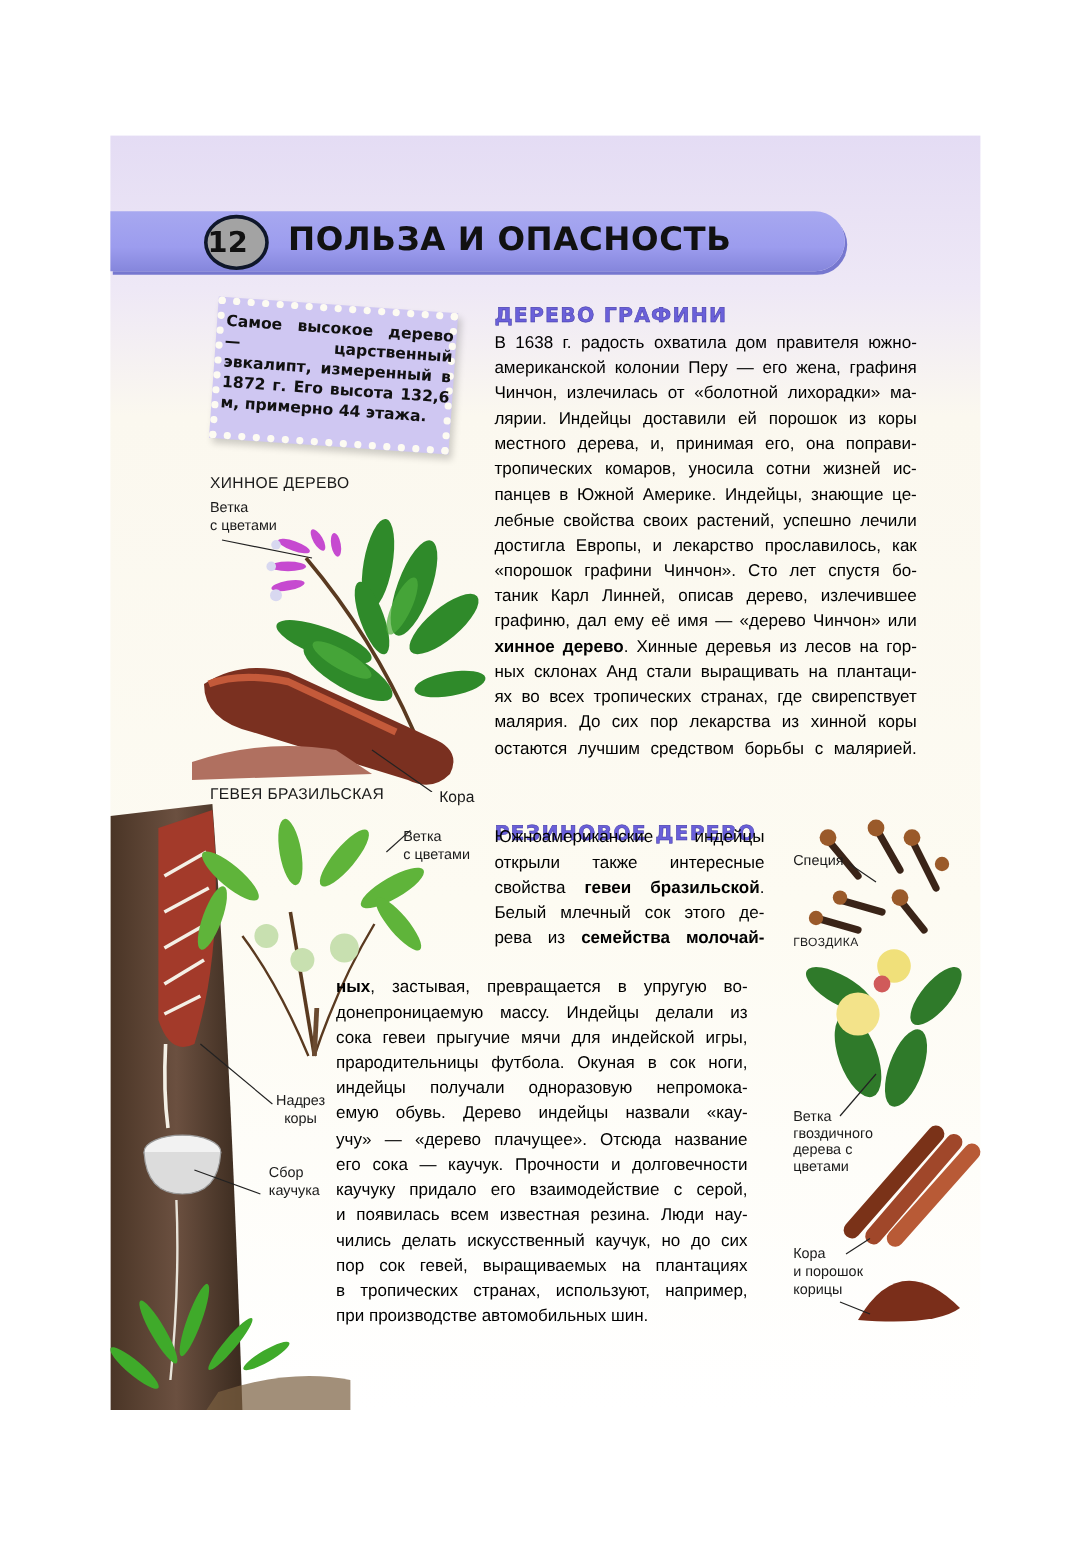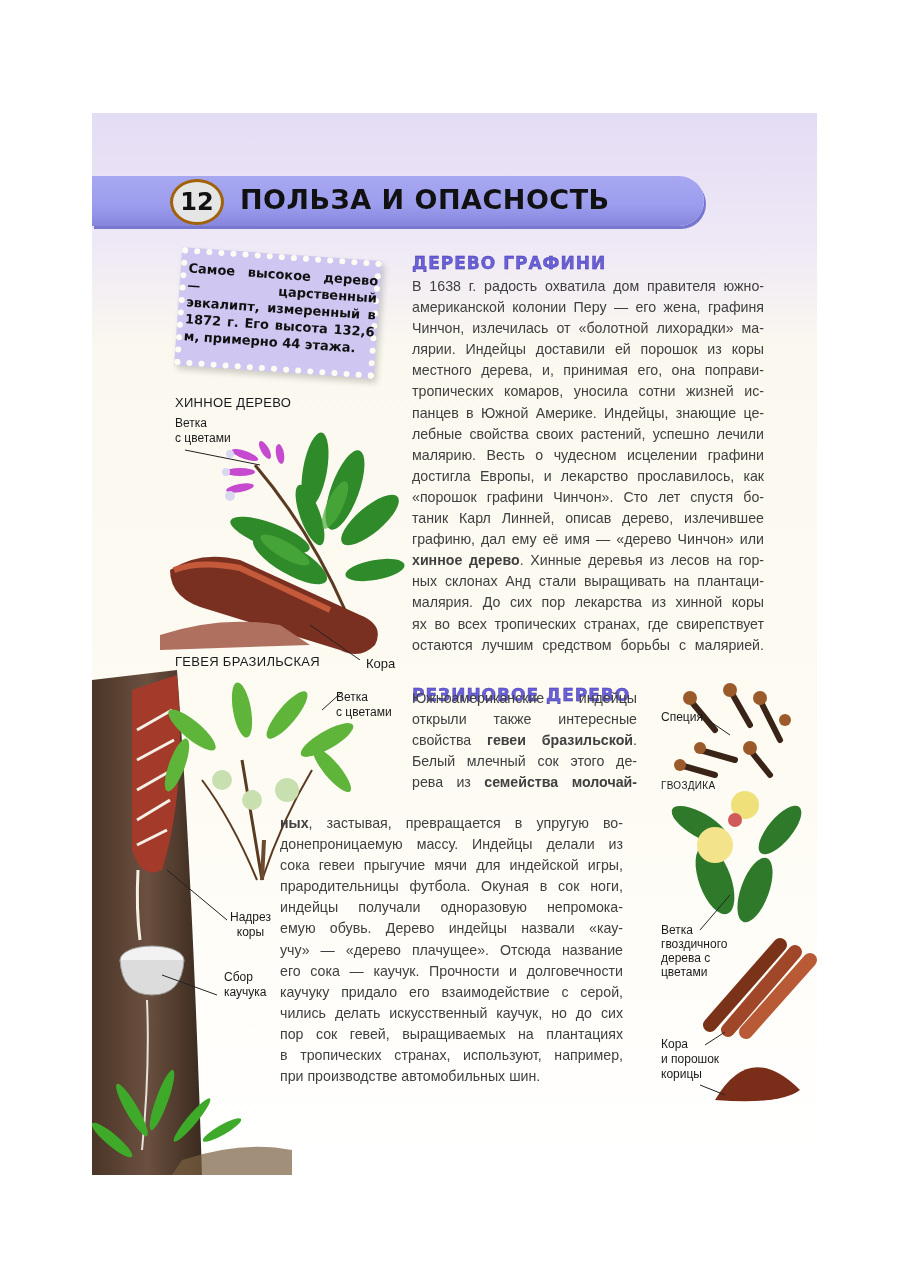--- a/index.html
+++ b/index.html
@@ -3,33 +3,33 @@
 <meta charset="utf-8">
 <style>
   html,body{margin:0;padding:0;background:#ffffff;}
   body{width:910px;height:1288px;position:relative;overflow:hidden;font-family:"DejaVu Sans",sans-serif;color:#1a1a1a;}
   .page{position:absolute;left:92px;top:113px;width:725px;height:1062px;
         background:linear-gradient(180deg,#e4dcf4 0%,#eee8f6 12%,#fbf8ef 22%,#fdfbf2 60%,#ffffff 100%);}
   .header-band{position:absolute;left:92px;top:176px;width:612px;height:50px;
         background:linear-gradient(180deg,#a7a8f0 0%,#9c9cee 60%,#8586dc 100%);
         border-radius:0 26px 26px 0;box-shadow:2px 3px 0 #7677cf;}
   .chapter-num{position:absolute;left:170px;top:179px;width:54px;height:46px;border-radius:50%;
-        background:#e5e5e5;border:3px solid #a16207;box-sizing:border-box;
-        font:bold 24px "DejaVu Sans",sans-serif;color:#111;text-align:center;line-height:40px;}
+        background:#a3a3a3;border:3px solid #0f172a;box-sizing:border-box;
+        font:bold 24px "DejaVu Sans",sans-serif;color:#111;line-height:40px;}
   .chapter-title{position:absolute;left:240px;top:184px;font:bold 27px "DejaVu Sans",sans-serif;color:#111;letter-spacing:0.5px;}
 
   .stamp{position:absolute;left:178px;top:254px;width:200px;height:118px;background:#cfc7f2;
         transform:rotate(4deg);box-shadow:3px 4px 6px rgba(0,0,0,0.18);
         border:6px dotted #fdfbf2;box-sizing:border-box;}
   .stamp-text{position:absolute;left:186px;top:266px;width:190px;transform:rotate(4deg);
         font:bold 13px/17px "DejaVu Sans",sans-serif;color:#111;text-align:justify;}
 
   .section-title{position:absolute;font:bold 17px "DejaVu Sans",sans-serif;color:#6a60d9;
         letter-spacing:1px;-webkit-text-stroke:0.4px #3a32a0;}
-  .para{position:absolute;font:14.2px/21.1px "Liberation Sans",sans-serif;color:#404040;text-align:justify;}
+  .para{position:absolute;font:14.2px/21.1px "Liberation Sans",sans-serif;color:#000000;text-align:justify;}
   .para b{font-weight:bold;}
   .line{display:block;white-space:nowrap;text-align:justify;text-align-last:justify;}
   .line.last{text-align-last:left;}
 
   .label{position:absolute;font:12px/15px "Liberation Sans",sans-serif;color:#1a1a1a;}
   .caption{position:absolute;font:13px "Liberation Sans",sans-serif;color:#1a1a1a;letter-spacing:0.3px;}
 
   .illus{position:absolute;}
 </style>
 </head>
@@ -157,29 +157,28 @@
 <div class="section-title" style="left:412px;top:253px;">ДЕРЕВО ГРАФИНИ</div>
 <div class="para" style="left:412px;top:276px;width:352px;">
   <span class="line">В 1638 г. радость охватила дом правителя южно-</span>
   <span class="line">американской колонии Перу — его жена, графиня</span>
   <span class="line">Чинчон, излечилась от «болотной лихорадки» ма-</span>
   <span class="line">лярии. Индейцы доставили ей порошок из коры</span>
   <span class="line">местного дерева, и, принимая его, она поправи-</span>
   <span class="line">тропических комаров, уносила сотни жизней ис-</span>
   <span class="line">панцев в Южной Америке. Индейцы, знающие це-</span>
   <span class="line">лебные свойства своих растений, успешно лечили</span>
-  <span class="line">малярию. Весть о чудесном исцелении графини</span>
   <span class="line">достигла Европы, и лекарство прославилось, как</span>
   <span class="line">«порошок графини Чинчон». Сто лет спустя бо-</span>
   <span class="line">таник Карл Линней, описав дерево, излечившее</span>
   <span class="line">графиню, дал ему её имя — «дерево Чинчон» или</span>
   <span class="line"><b>хинное дерево</b><span>. Хинные деревья из лесов на гор-</span></span>
   <span class="line">ных склонах Анд стали выращивать на плантаци-</span>
+  <span class="line">ях во всех тропических странах, где свирепствует</span>
   <span class="line">малярия. До сих пор лекарства из хинной коры</span>
-  <span class="line">ях во всех тропических странах, где свирепствует</span>
   <span class="line">остаются лучшим средством борьбы с малярией.</span>
 </div>
 
 <div class="section-title" style="left:412px;top:685px;">РЕЗИНОВОЕ ДЕРЕВО</div>
 <div class="para" style="left:412px;top:688px;width:225px;">
   <span class="line">Южноамериканские индейцы</span>
   <span class="line">открыли также интересные</span>
   <span class="line"><span>свойства </span><b>гевеи бразильской</b><span>.</span></span>
   <span class="line">Белый млечный сок этого де-</span>
   <span class="line"><span>рева из </span><b>семейства молочай-</b></span>
@@ -187,20 +186,21 @@
 <div class="para" style="left:280px;top:813px;width:343px;">
   <span class="line"><b>ных</b><span>, застывая, превращается в упругую во-</span></span>
   <span class="line">донепроницаемую массу. Индейцы делали из</span>
   <span class="line">сока гевеи прыгучие мячи для индейской игры,</span>
   <span class="line">прародительницы футбола. Окуная в сок ноги,</span>
   <span class="line">индейцы получали одноразовую непромока-</span>
   <span class="line">емую обувь. Дерево индейцы назвали «кау-</span>
   <span class="line">учу» — «дерево плачущее». Отсюда название</span>
   <span class="line">его сока — каучук. Прочности и долговечности</span>
   <span class="line">каучуку придало его взаимодействие с серой,</span>
+  <span class="line">и появилась всем известная резина. Люди нау-</span>
   <span class="line">чились делать искусственный каучук, но до сих</span>
   <span class="line">пор сок гевей, выращиваемых на плантациях</span>
   <span class="line">в тропических странах, используют, например,</span>
   <span class="line last">при производстве автомобильных шин.</span>
 </div>
 
 <svg class="illus" style="left:660px;top:680px;" width="160" height="440">
 
   <g stroke="#3a2418" stroke-width="6" stroke-linecap="round">
     <line x1="30" y1="20" x2="55" y2="50"></line>

